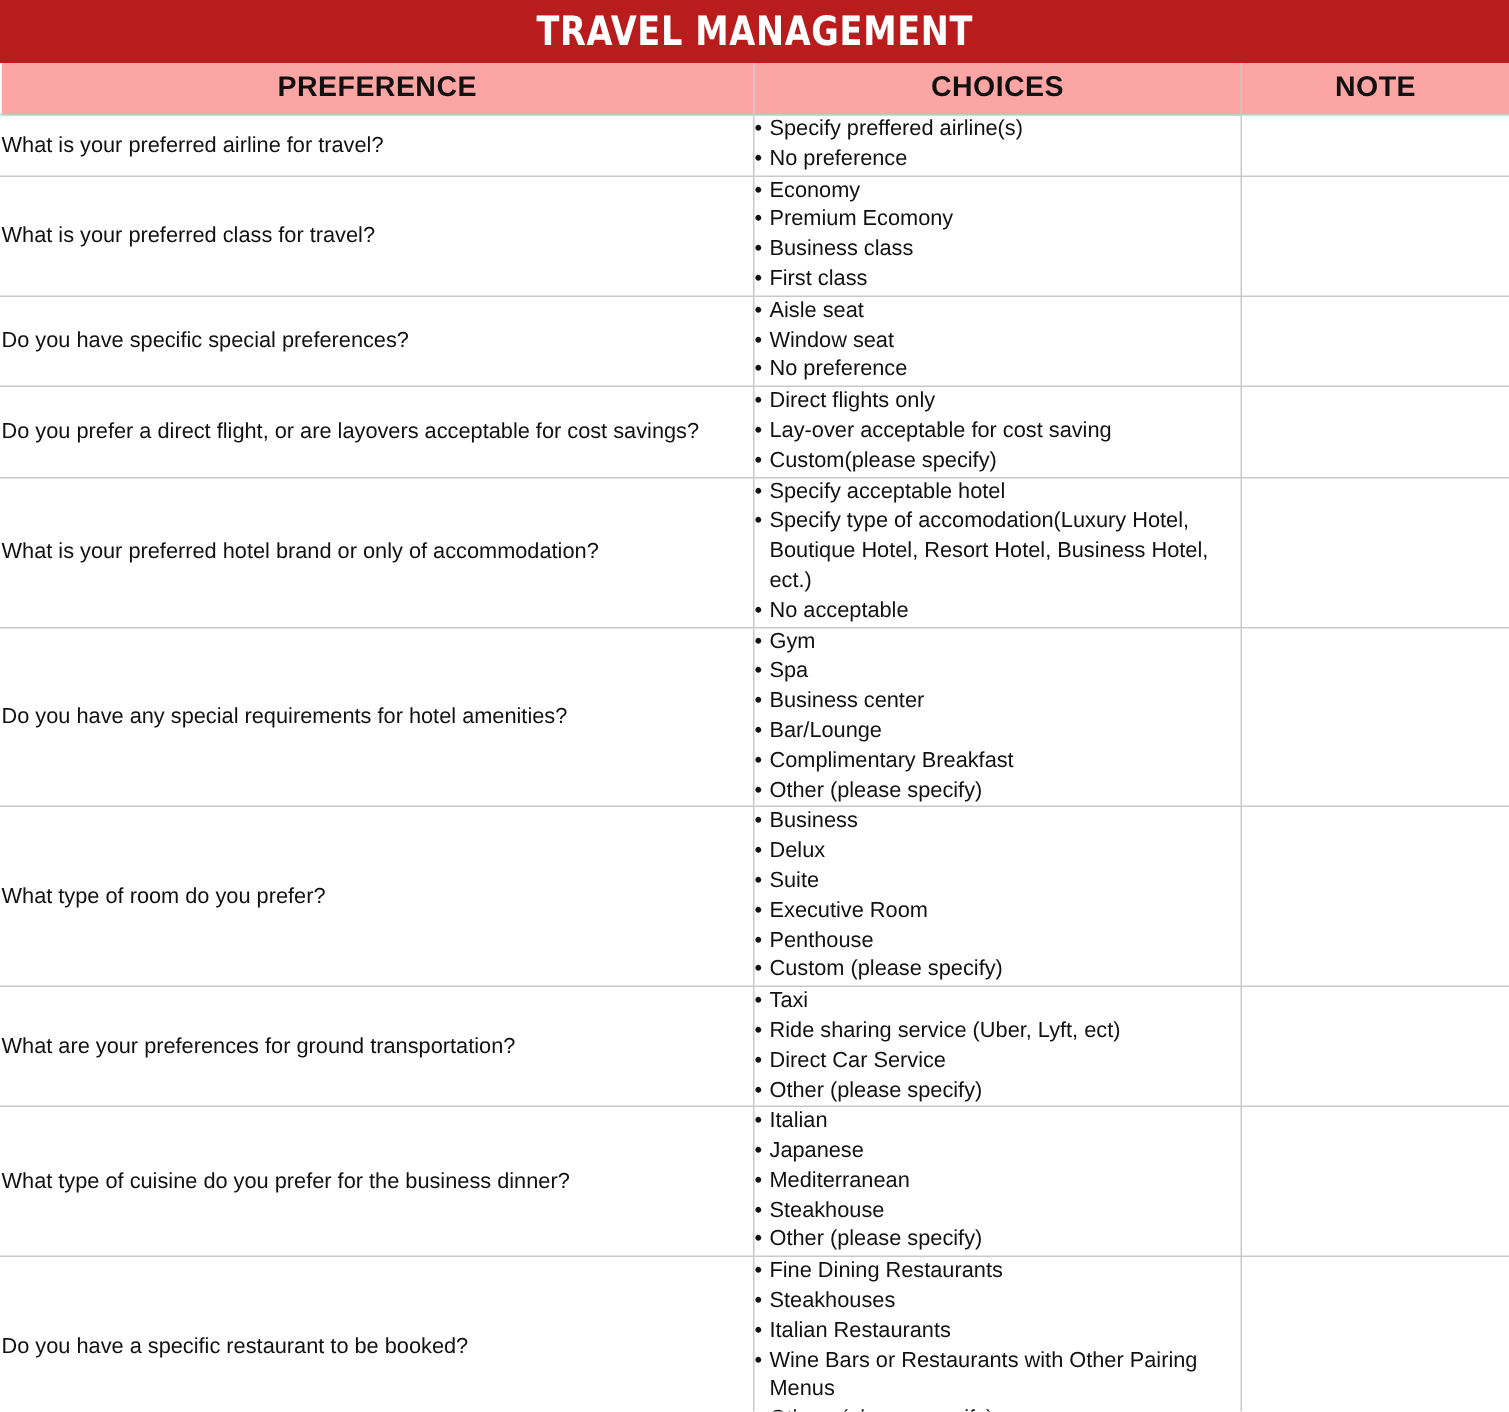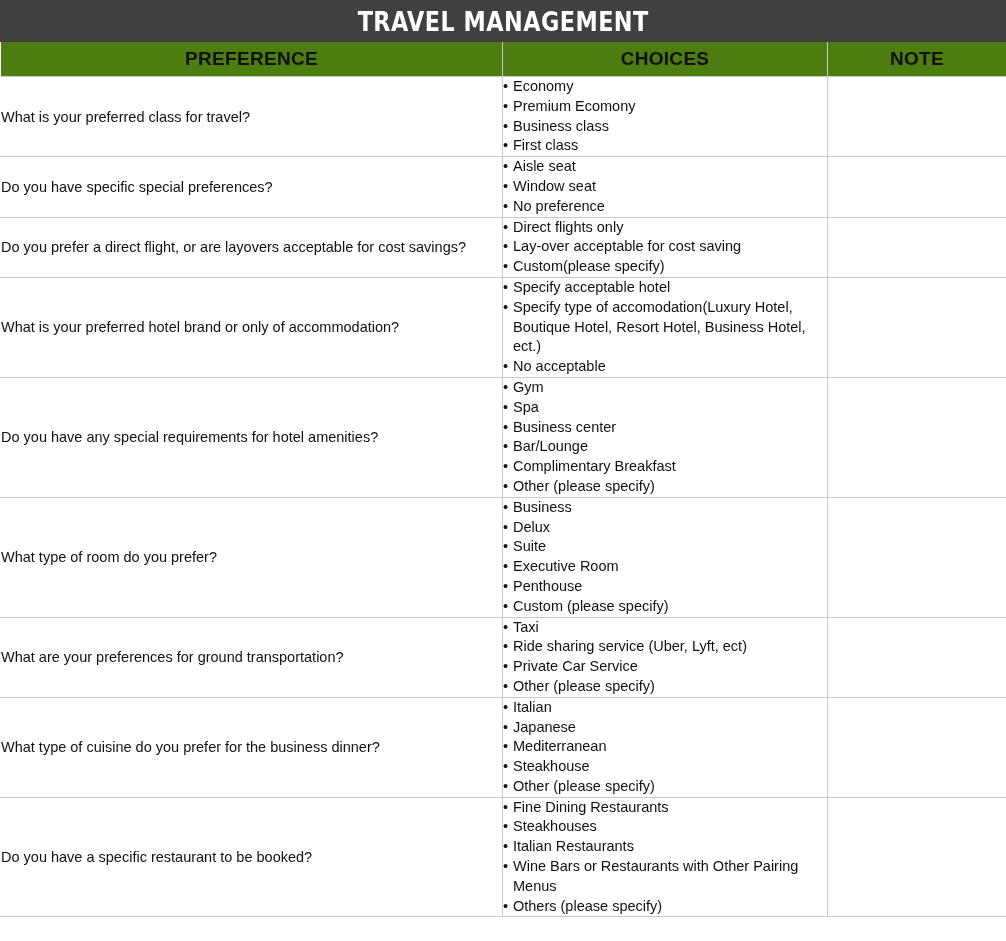--- a/index.html
+++ b/index.html
@@ -13,21 +13,21 @@
     font-family: "Liberation Sans", sans-serif;
     color: #111111;
     overflow: hidden;
   }
   #sheet {
     width: 1006px;
     position: relative;
   }
   .title-bar {
     height: 42px;
-    background: #404040;
+    background: #b91c1c;
     display: flex;
     align-items: center;
     justify-content: center;
   }
   .title-text {
     color: #ffffff;
     font-family: "DejaVu Sans Condensed", "Liberation Sans Narrow", "Liberation Sans", sans-serif;
     font-size: 27px;
     font-weight: bold;
     letter-spacing: 0.5px;
@@ -54,21 +54,21 @@
   table.grid tr.header-row th {
     border-top: none;
   }
   .header-row th {
     height: 34px;
     text-align: center;
     font-size: 19px;
     font-weight: bold;
     letter-spacing: 0.3px;
     color: #111111;
-    background: #4d7c0f;
+    background: #fca5a5;
   }
   td.pref-cell {
     padding: 4px 0 4px 4px;
     font-size: 14.5px;
     line-height: 18px;
     color: #111111;
     vertical-align: middle;
   }
   td.choice-cell {
     padding: 3px 6px 3px 4px;
@@ -116,20 +116,30 @@
     </colgroup>
     <thead>
       <tr class="header-row">
         <th>PREFERENCE</th>
         <th>CHOICES</th>
         <th>NOTE</th>
       </tr>
     </thead>
     <tbody>
         <tr>
+          <td class="pref-cell">What is your preferred airline for travel?</td>
+          <td class="choice-cell">
+            <ul class="choices">
+              <li>Specify preffered airline(s)</li>
+              <li>No preference</li>
+            </ul>
+          </td>
+          <td class="note-cell"></td>
+        </tr>
+        <tr>
           <td class="pref-cell">What is your preferred class for travel?</td>
           <td class="choice-cell">
             <ul class="choices">
               <li>Economy</li>
               <li>Premium Ecomony</li>
               <li>Business class</li>
               <li>First class</li>
             </ul>
           </td>
           <td class="note-cell"></td>
@@ -194,21 +204,21 @@
             </ul>
           </td>
           <td class="note-cell"></td>
         </tr>
         <tr>
           <td class="pref-cell">What are your preferences for ground transportation?</td>
           <td class="choice-cell">
             <ul class="choices">
               <li>Taxi</li>
               <li>Ride sharing service (Uber, Lyft, ect)</li>
-              <li>Private Car Service</li>
+              <li>Direct Car Service</li>
               <li>Other (please specify)</li>
             </ul>
           </td>
           <td class="note-cell"></td>
         </tr>
         <tr>
           <td class="pref-cell">What type of cuisine do you prefer for the business dinner?</td>
           <td class="choice-cell">
             <ul class="choices">
               <li>Italian</li>

